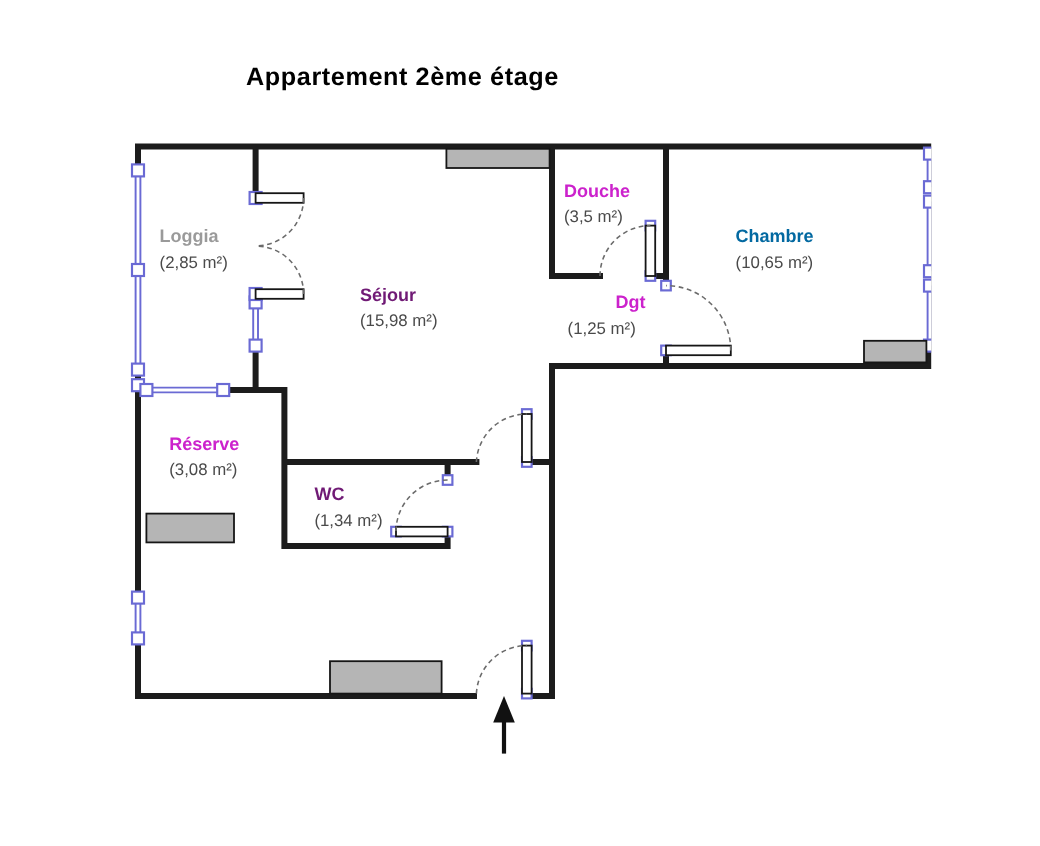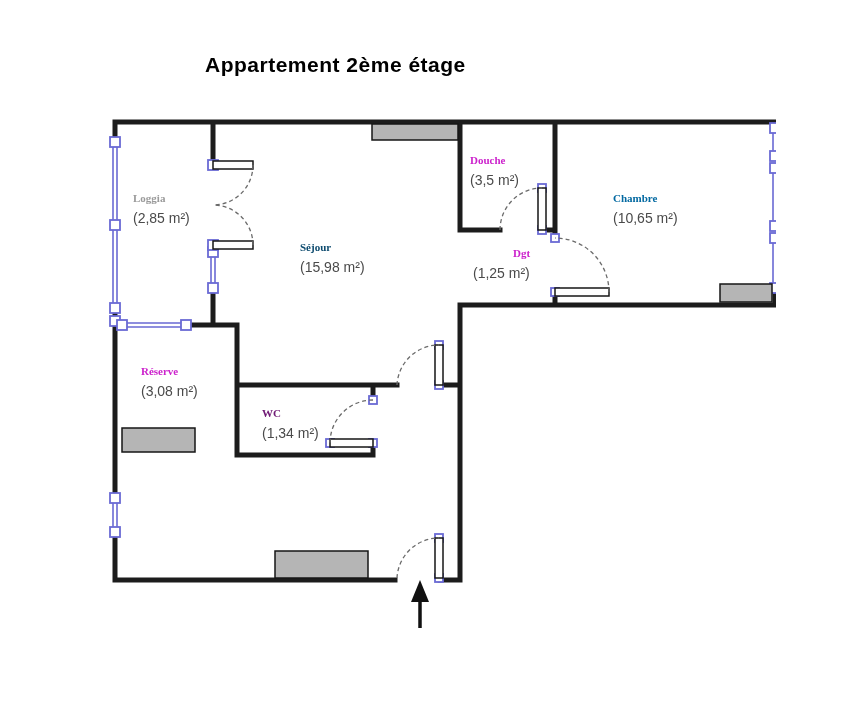--- a/index.html
+++ b/index.html
@@ -17,21 +17,21 @@
   .door-leaf{fill:#ffffff;stroke:#161616;stroke-width:1.5;}
   .door-arc{fill:none;stroke:var(--door-arc,#6b6b6b);stroke-width:1.3;stroke-dasharray:4 3;}
   .arrow-line{stroke:#111111;stroke-width:3.5;}
   .arrow-head{fill:#111111;stroke:none;}
   .plan-title{
     position:absolute;left:205px;top:53px;
     font-size:21px;font-weight:bold;letter-spacing:0.5px;
     color:var(--title-text,#000000);white-space:nowrap;
   }
   .room-label{position:absolute;white-space:nowrap;line-height:20px;}
-  .room-name{font-size:11px;font-weight:bold;font-family:Liberation Serif, serif;}
+  .room-name{font-size:15px;font-weight:bold;}
   .room-area{font-size:14px;color:var(--area-text,#4a4a4a);}
 </style>
 </head>
 <body>
 
 <div class="stage">
 
   <div class="plan-title">Appartement 2ème étage</div>
 
   <svg class="plan-svg" width="867" height="705" viewBox="0 0 867 705" aria-hidden="true">
@@ -145,21 +145,21 @@
       <polygon class="arrow-head" points="420,580 411,602 429,602"></polygon>
     </g>
   </svg>
 
   <div class="room-label" style="left:133px;top:188px">
     <div class="room-name" style="color: rgb(154, 154, 154);">Loggia</div>
     <div class="room-area">(2,85 m²)</div>
   </div>
 
   <div class="room-label" style="left:300px;top:237px">
-    <div class="room-name" style="color: #0c4a6e;">Séjour</div>
+    <div class="room-name" style="color: #701a75;">Séjour</div>
     <div class="room-area">(15,98 m²)</div>
   </div>
 
   <div class="room-label" style="left:470px;top:150px">
     <div class="room-name" style="color: rgb(204, 34, 204);">Douche</div>
     <div class="room-area">(3,5 m²)</div>
   </div>
 
   <div class="room-label" style="left:613px;top:188px">
     <div class="room-name" style="color: #0369a1;">Chambre</div>

